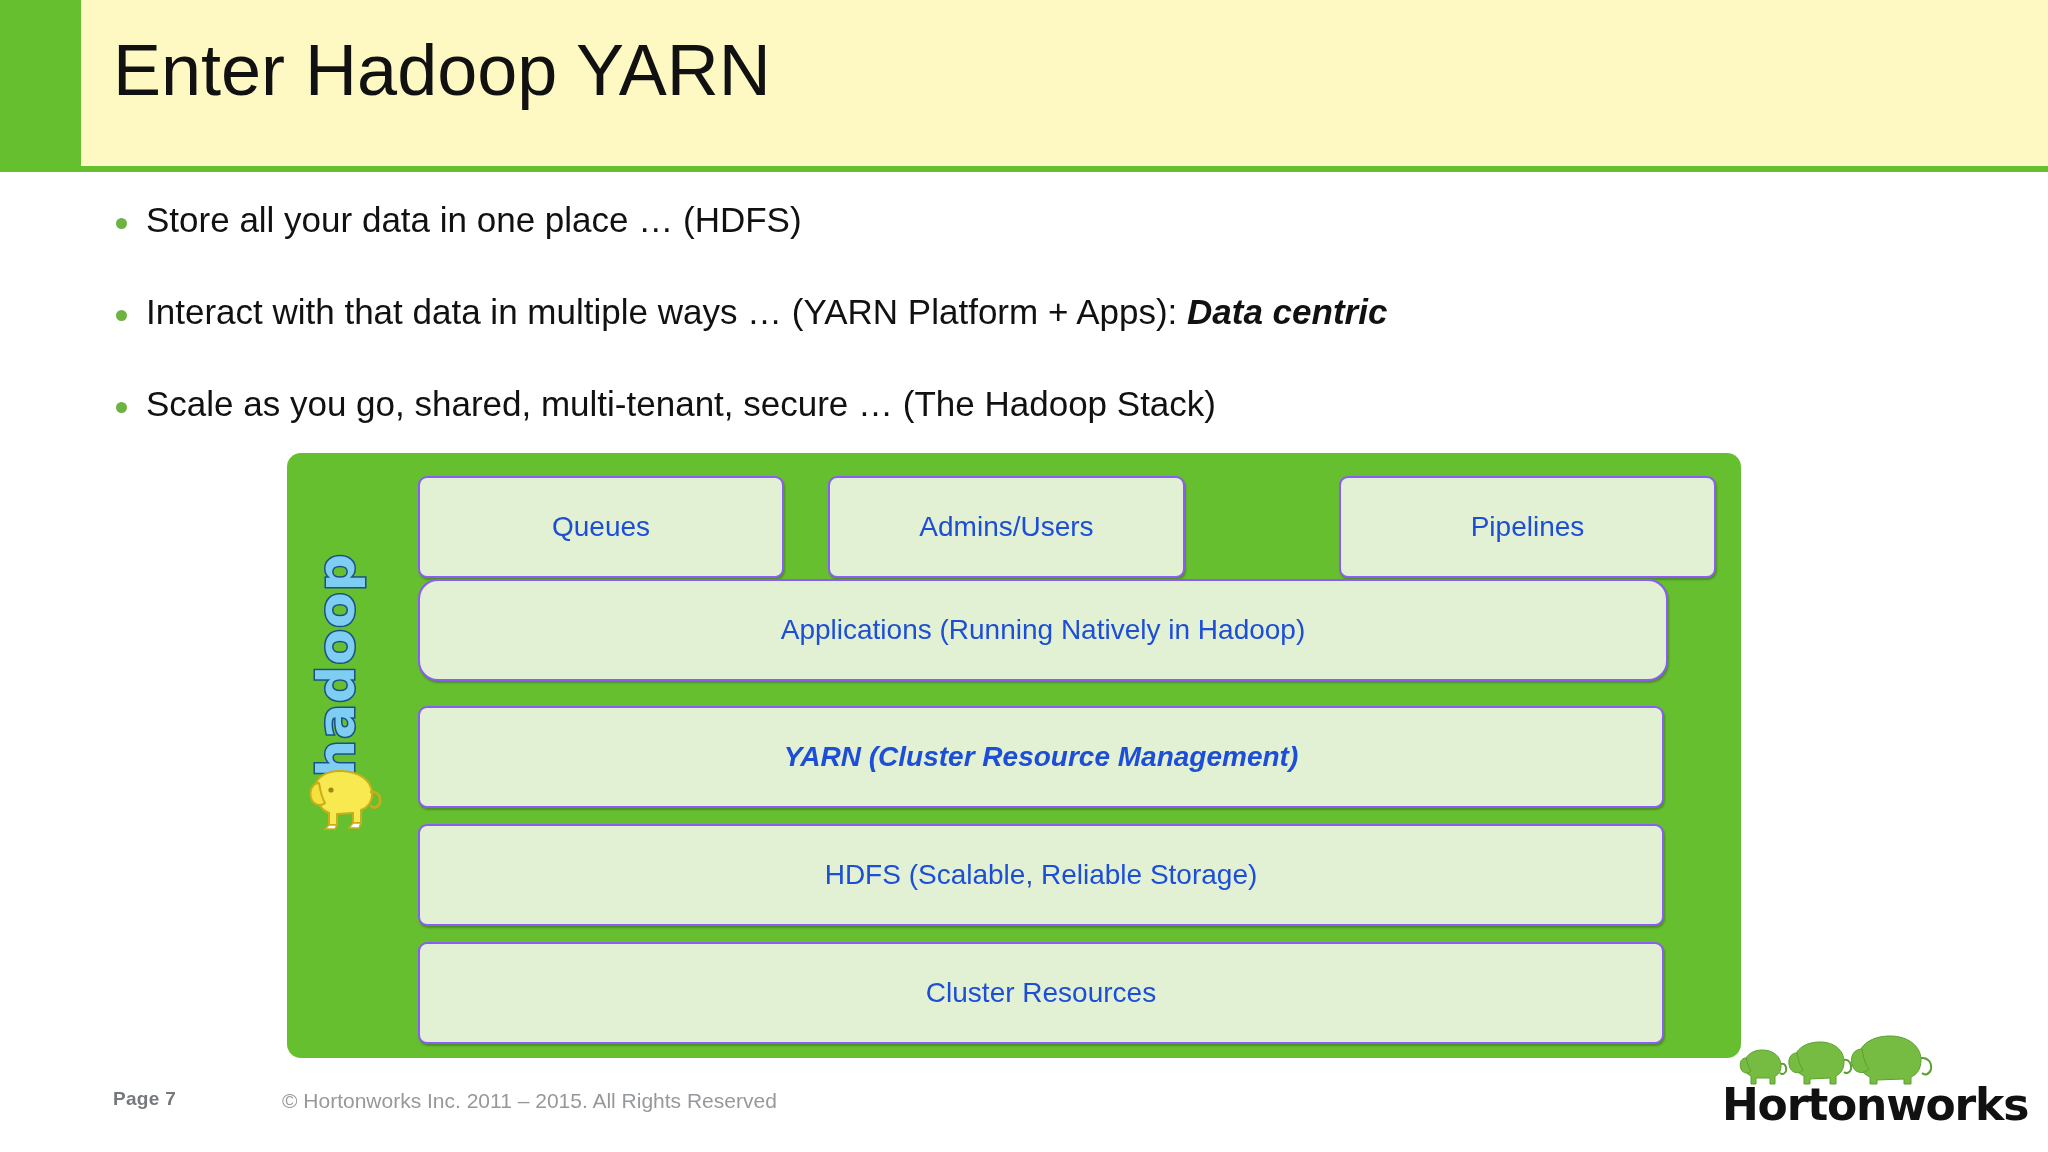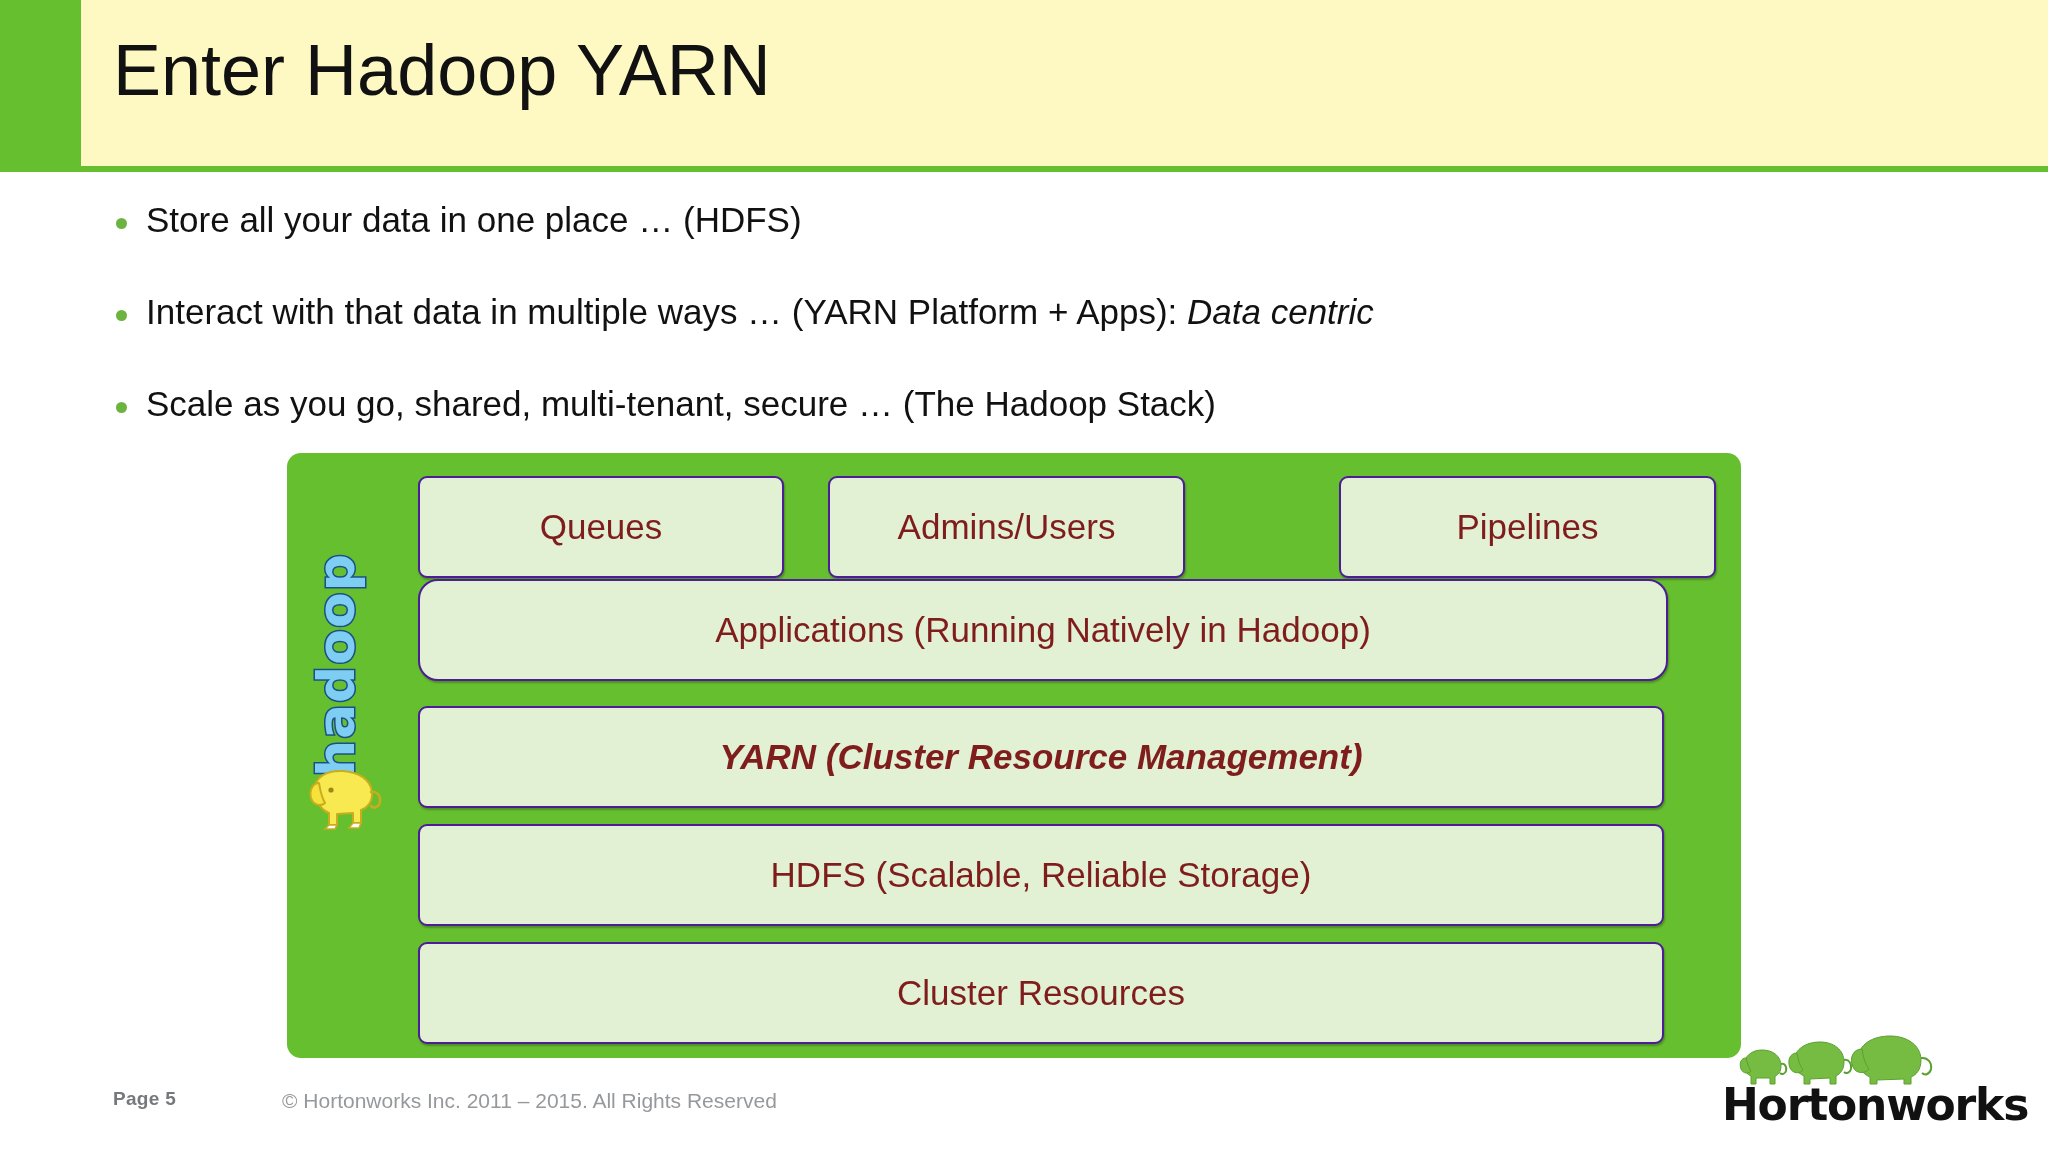--- a/index.html
+++ b/index.html
@@ -82,46 +82,46 @@
   .bullet-text {
     position: absolute;
     left: 34px;
     top: 0px;
     font-size: 35px;
     line-height: 48px;
     color: #111111;
     white-space: nowrap;
   }
   .bullet-text .em {
-    font-weight: normal;
+    font-weight: bold;
     font-style: italic;
   }
 
   
   .panel {
     position: absolute;
     left: 287px;
     top: 453px;
     width: 1454px;
     height: 605px;
     background: #66bf2f;
     border-radius: 14px;
   }
 
   .stack-box {
     position: absolute;
     background: #e2f0d4;
-    border: 2px solid #4c1d95;
+    border: 2px solid #8b5cf6;
     border-radius: 9px;
     box-shadow: 1px 2px 2px rgba(0,0,0,0.25);
     display: flex;
     align-items: center;
     justify-content: center;
-    color: #7f1d1d;
-    font-size: 35px;
+    color: #1d4ed8;
+    font-size: 28px;
     box-sizing: border-box;
   }
   .stack-box.bold-italic {
     font-weight: bold;
     font-style: italic;
   }
 
   
   .box-queues     { left: 131px;  top: 23px;  width: 366px; height: 102px; }
   .box-admins     { left: 541px;  top: 23px;  width: 357px; height: 102px; }
@@ -274,21 +274,21 @@
     </div>
     <div class="stack-box box-hdfs">
       <span>HDFS (Scalable, Reliable Storage)</span>
     </div>
     <div class="stack-box box-cluster">
       <span>Cluster Resources</span>
     </div>
 
   </div>
 
-  <div class="footer-page">Page 5</div>
+  <div class="footer-page">Page 7</div>
   <div class="footer-copyright">© Hortonworks Inc. 2011 – 2015. All Rights Reserved</div>
 
   <div class="hw-logo">
     <svg class="hw-elephants" viewBox="0 0 220 58">
       <g fill="#76bc43" stroke="#5ba02f" stroke-width="1">
 
         <path d="M8 38 C8 28, 16 22, 26 22 C37 22, 45 28, 45 38 C45 44, 42 47, 39 48 L39 56 L34 56 L34 50 L20 50 L20 56 L15 56 L15 48 C11 46, 8 43, 8 38 Z"></path>
         <path d="M10 30 C5 30, 3 35, 5 41 C7 46, 13 46, 15 43 C12 38, 11 34, 10 30 Z"></path>
         <path d="M45 36 C49 35, 51 39, 50 43 C49 46, 46 47, 44 45" fill="none" stroke="#5ba02f" stroke-width="2"></path>
 

